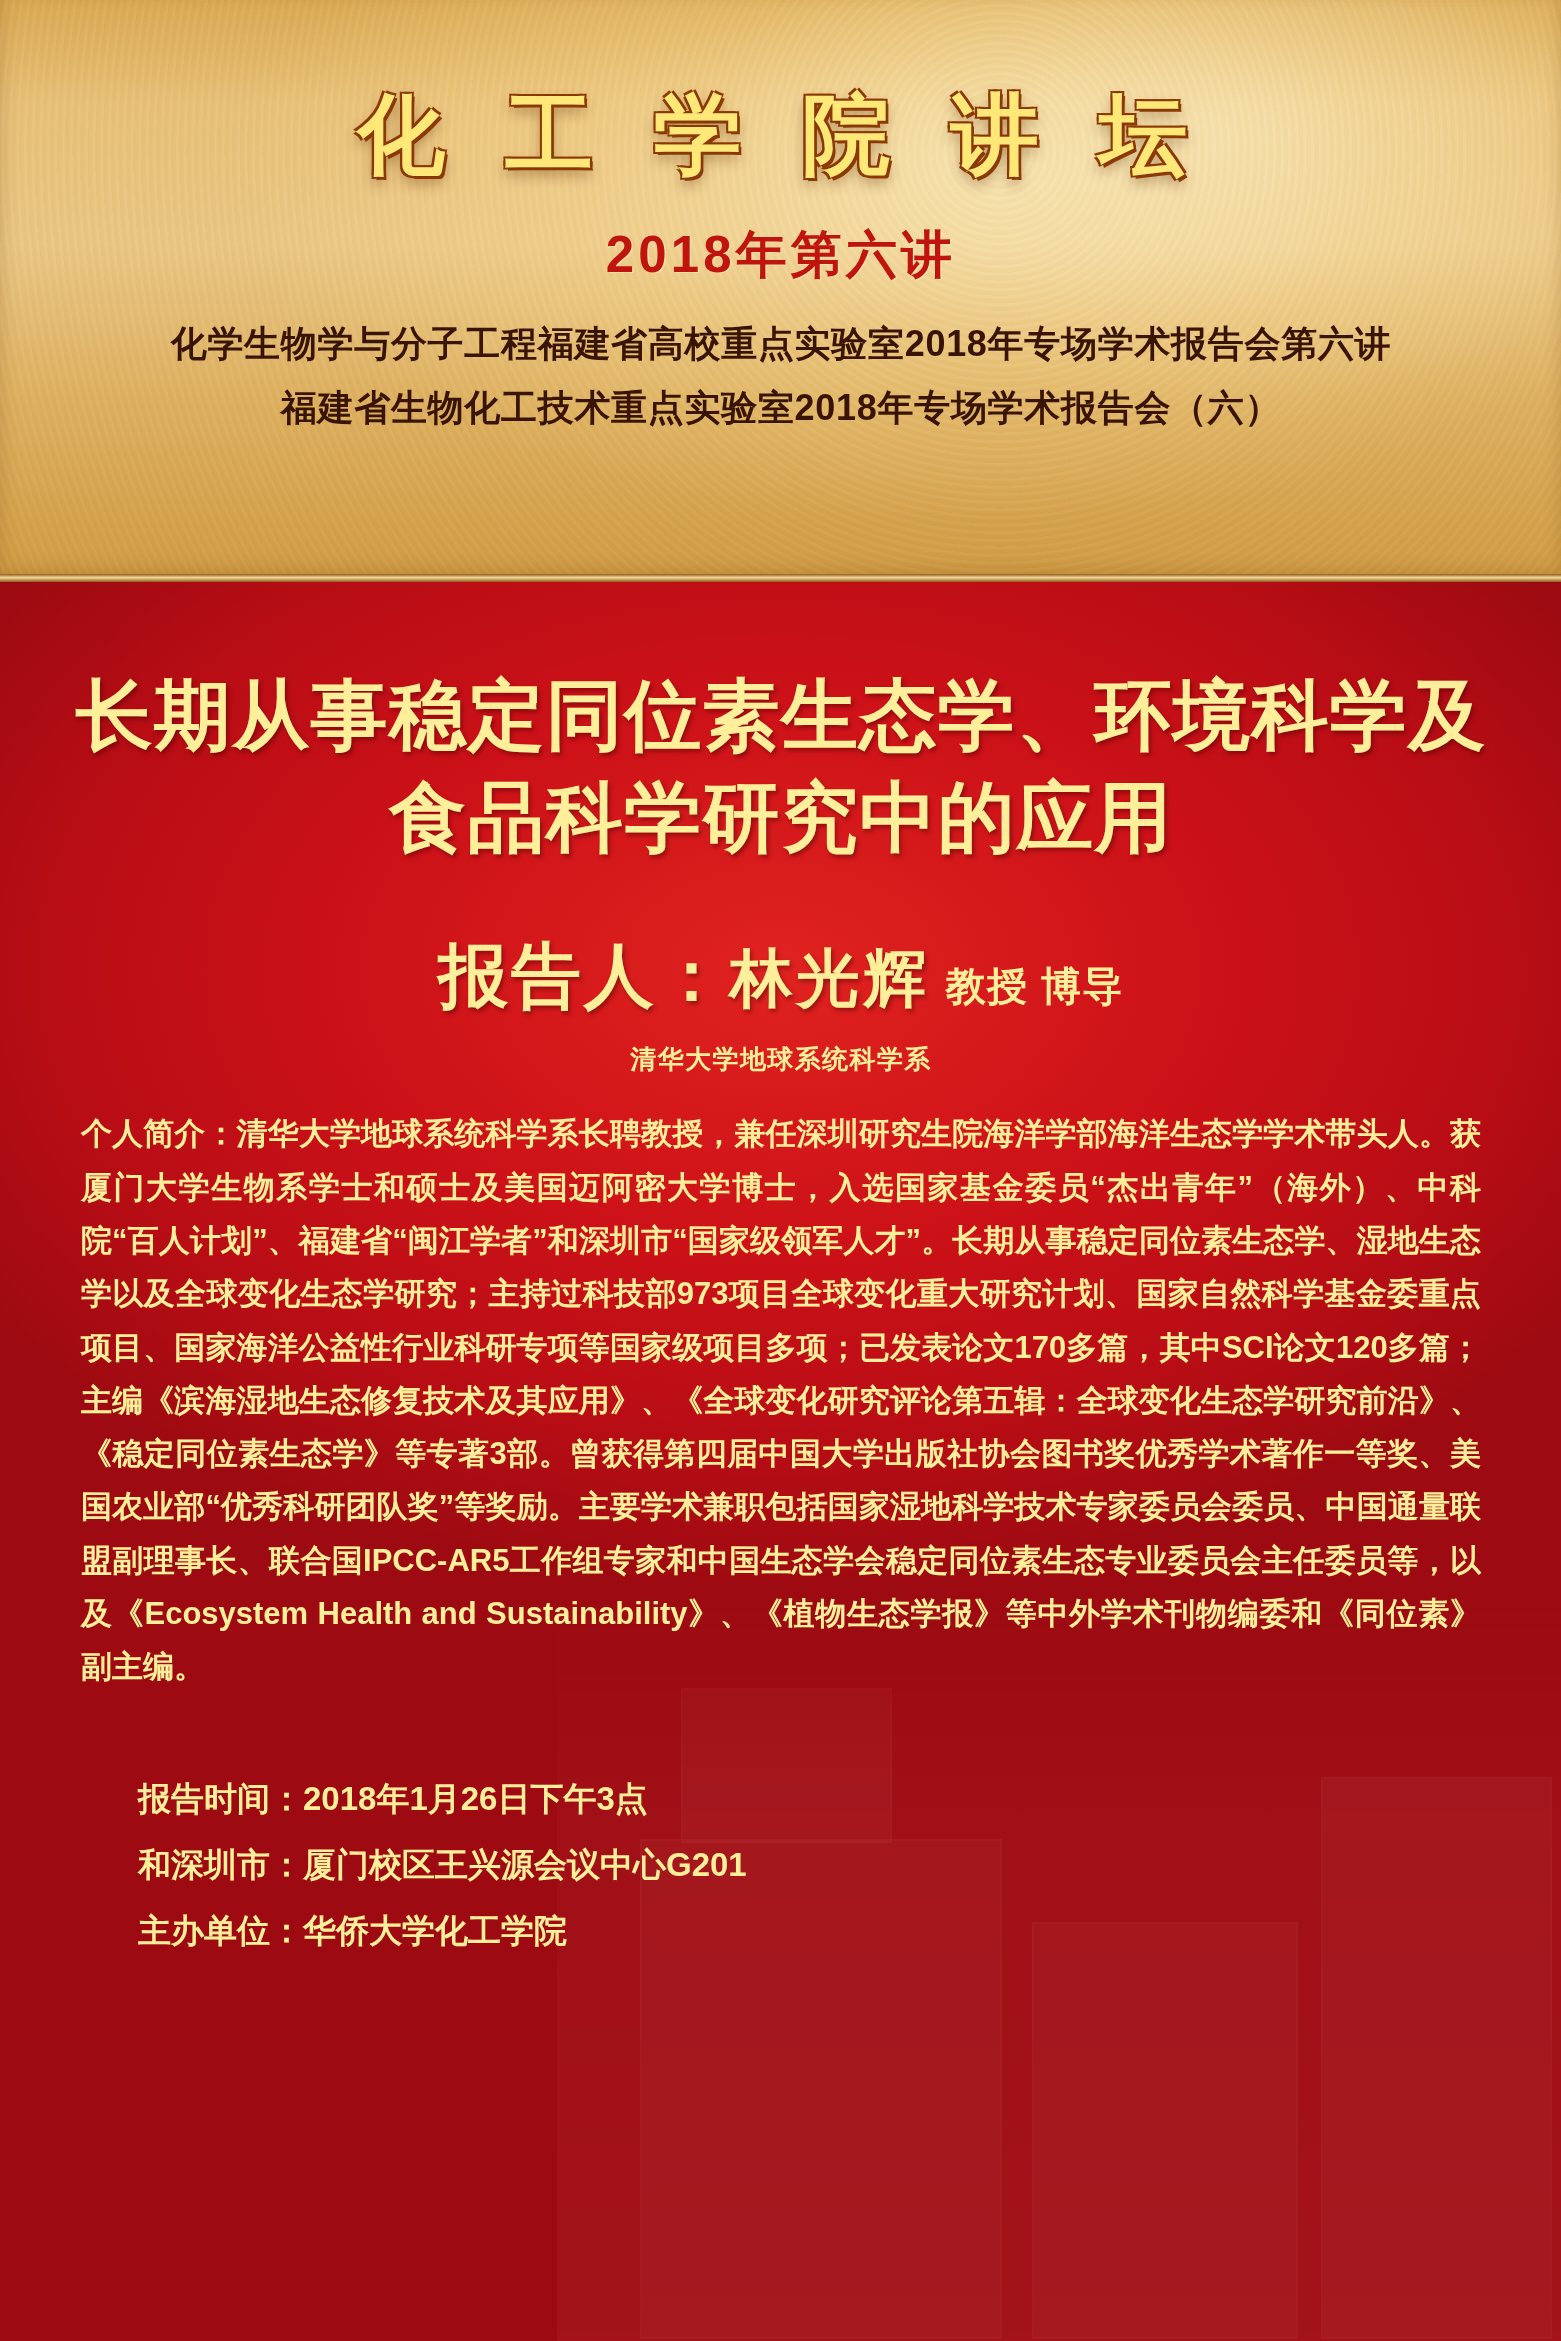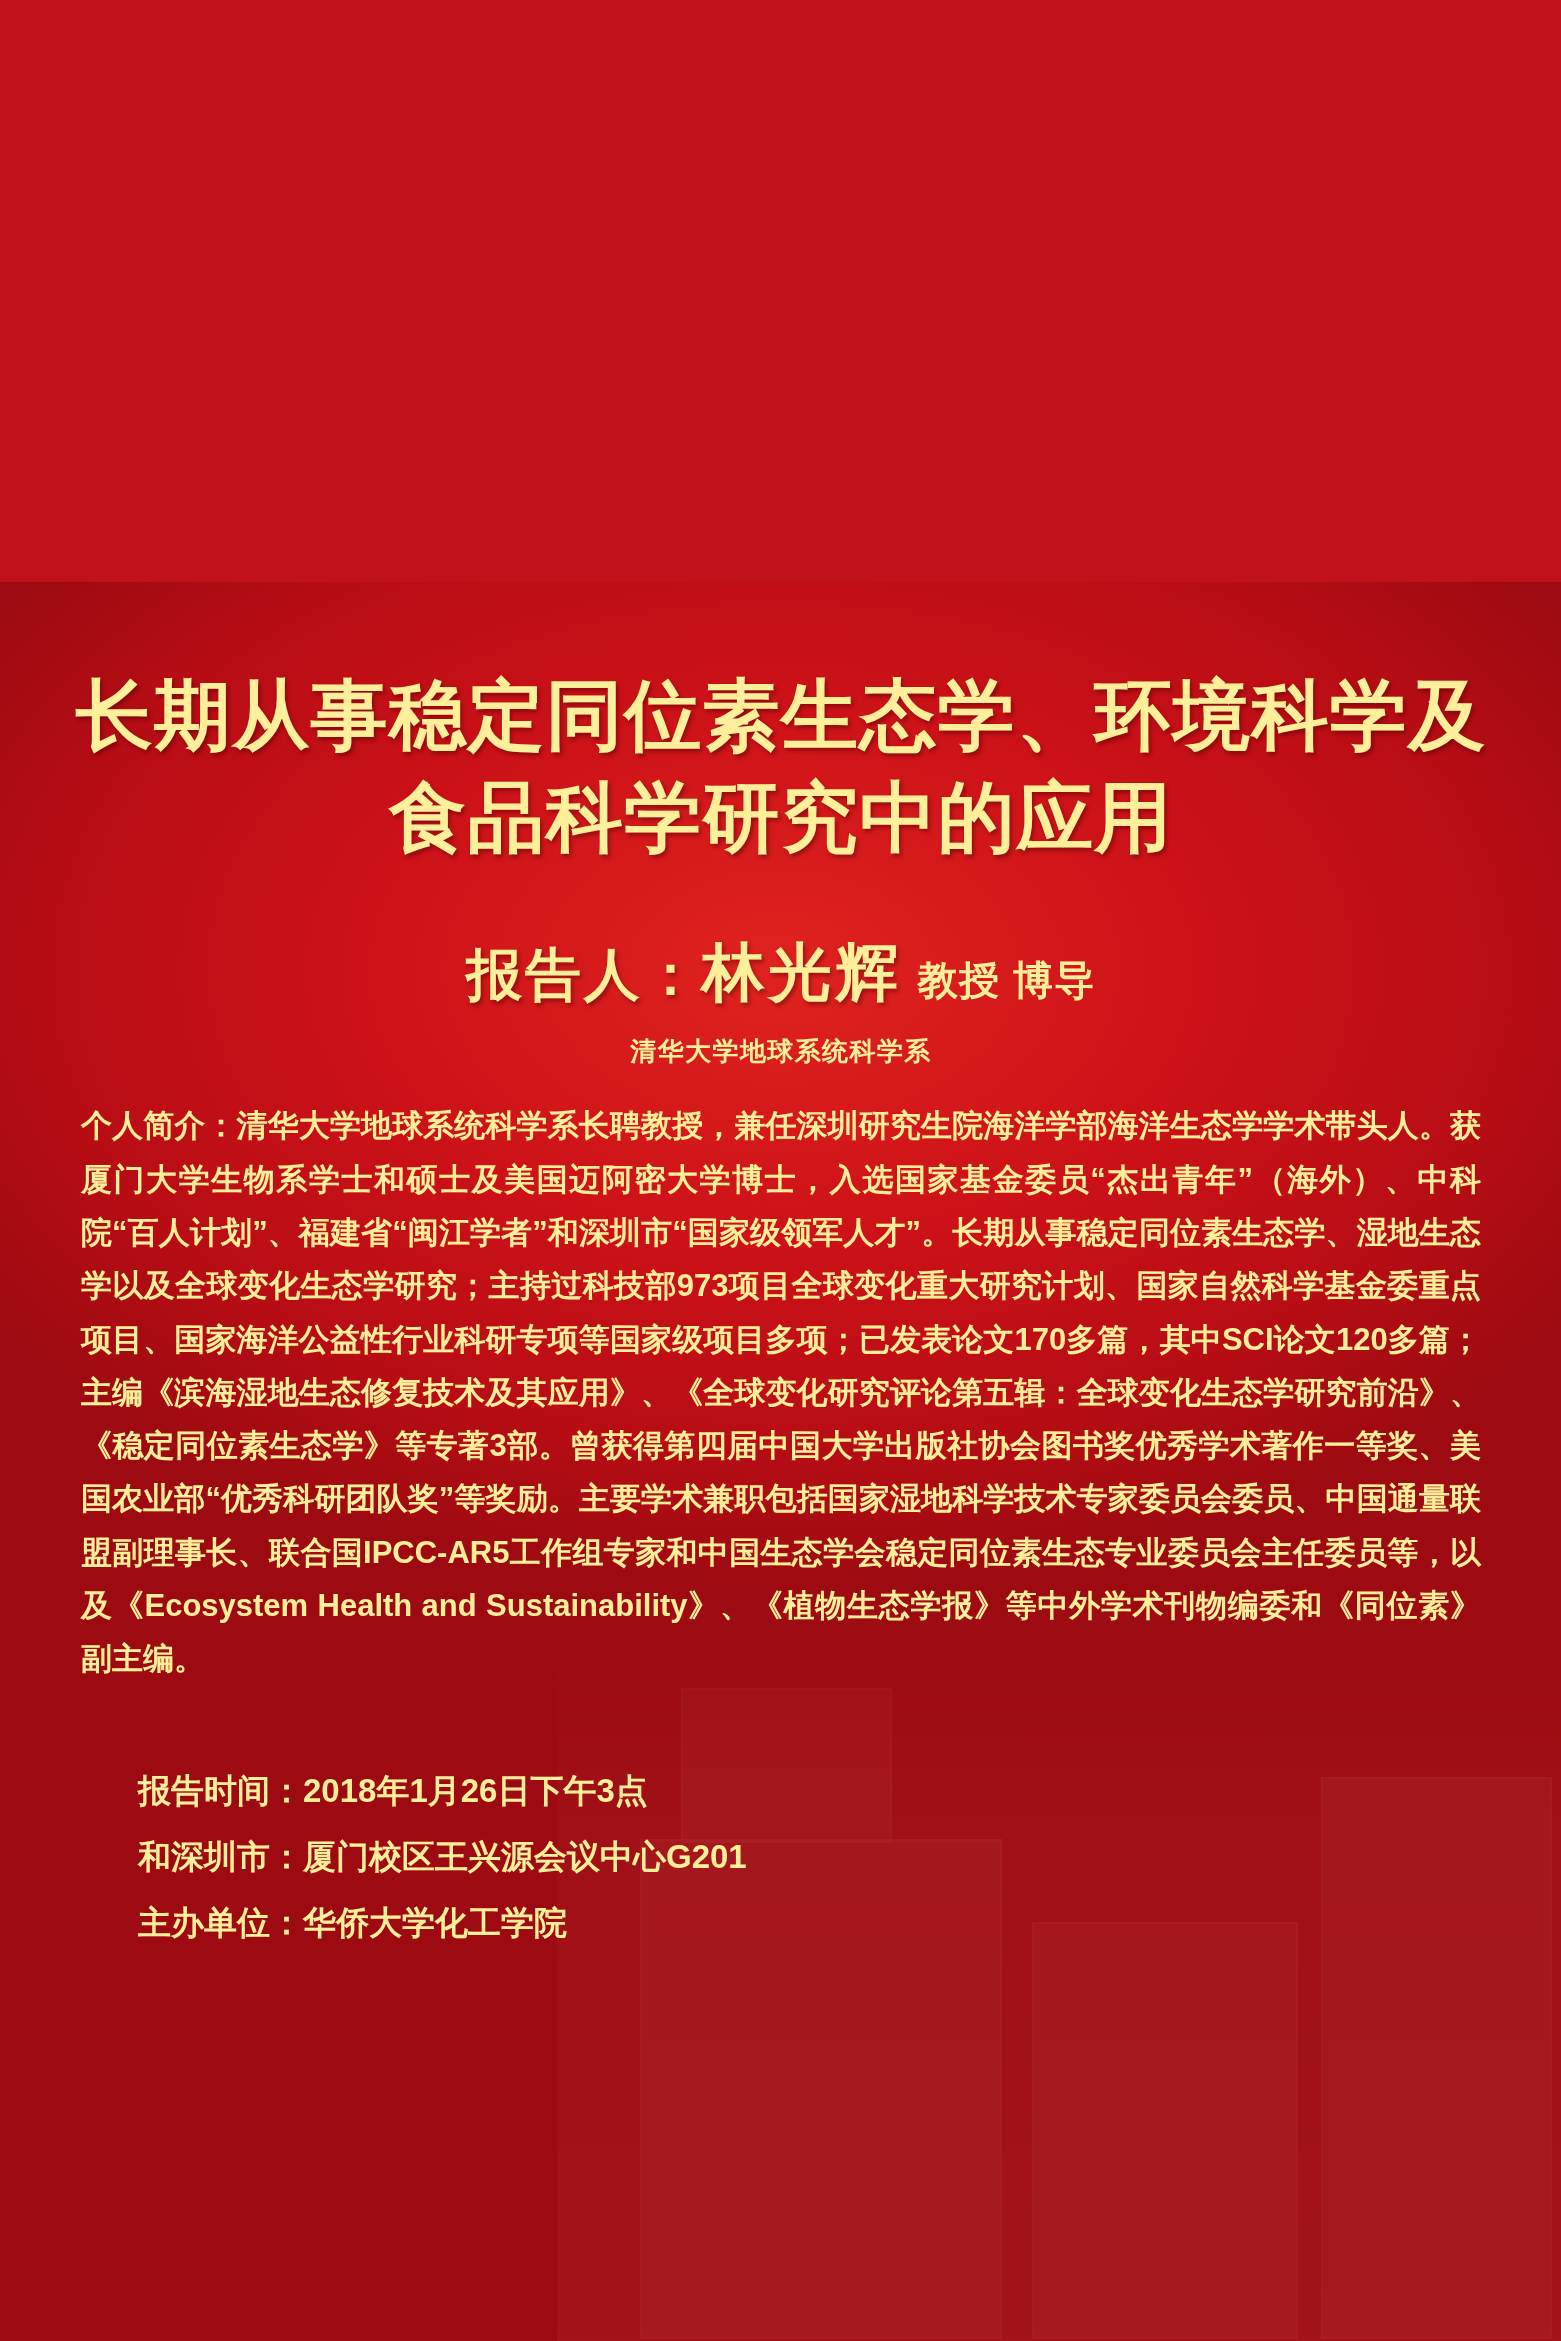--- a/index.html
+++ b/index.html
@@ -122,21 +122,21 @@
     text-shadow: 2.1px 2.8px 4.1px rgba(70,0,0,0.45);
   }
 
   .speaker-row {
     margin-top: 62px;
     text-align: center;
     color: #ffef9a;
     white-space: nowrap;
   }
   .speaker-label {
-    font-size: 56px;
+    font-size: 70px;
     font-weight: bold;
     letter-spacing: 2.8px;
     text-shadow: 2.1px 2.8px 4.1px rgba(70,0,0,0.45);
   }
   .speaker-name {
     font-size: 63px;
     font-weight: bold;
     letter-spacing: 4.1px;
     text-shadow: 2.1px 2.8px 4.1px rgba(70,0,0,0.45);
   }
@@ -174,20 +174,28 @@
     font-size: 33px;
     font-weight: bold;
     line-height: 2.0;
   }
 </style>
 </head>
 <body>
 
 <div class="poster">
 
+  <div class="header">
+    <div class="hdr-inner">
+      <div class="title-main">化 工 学 院 讲 坛</div>
+      <div class="title-sub">2018年第六讲</div>
+      <div class="title-line1">化学生物学与分子工程福建省高校重点实验室2018年专场学术报告会第六讲</div>
+      <div class="title-line2">福建省生物化工技术重点实验室2018年专场学术报告会（六）</div>
+    </div>
+  </div>
 
   <div class="body-area">
 
     <div class="watermark">
       <div class="wm-block" style="left:83px; top:358px; width:358px; height:496px;"></div>
       <div class="wm-block" style="left:475px; top:441px; width:262px; height:413px;"></div>
       <div class="wm-block" style="left:764px; top:296px; width:227px; height:558px;"></div>
       <div class="wm-block" style="left:124px; top:207px; width:207px; height:151px;"></div>
     </div>
 

